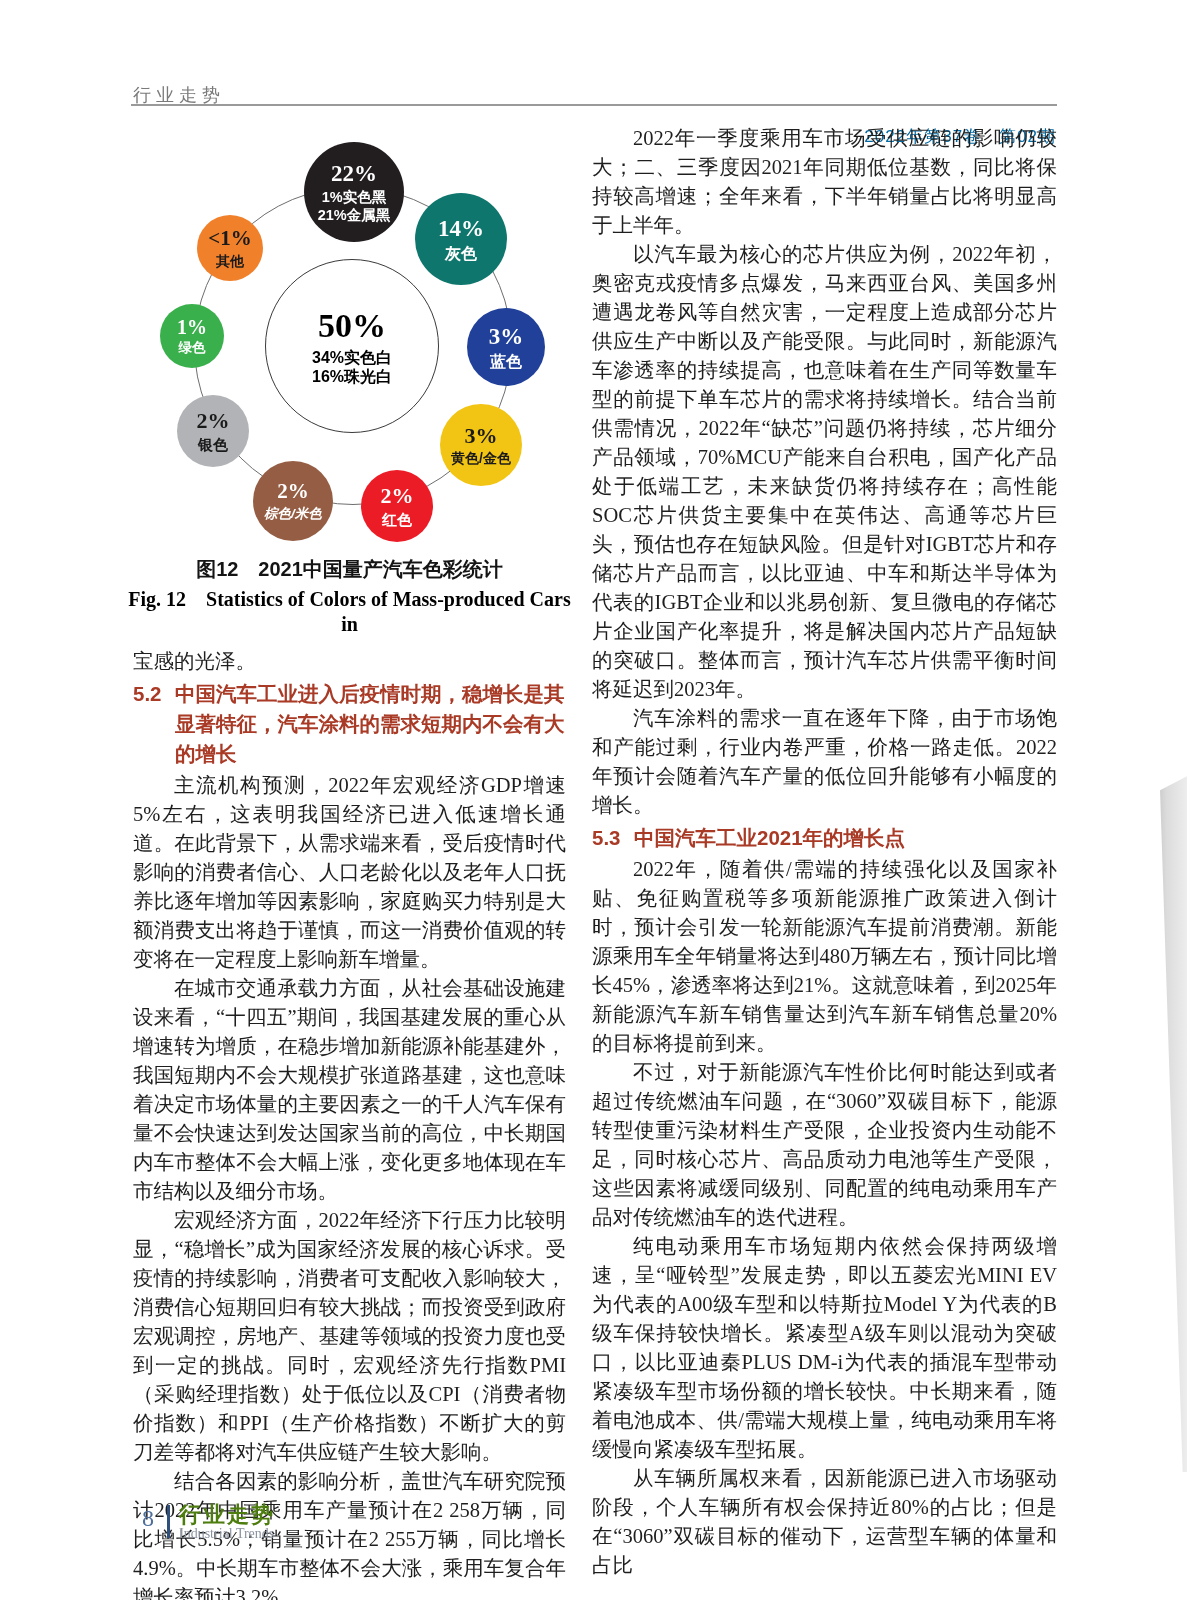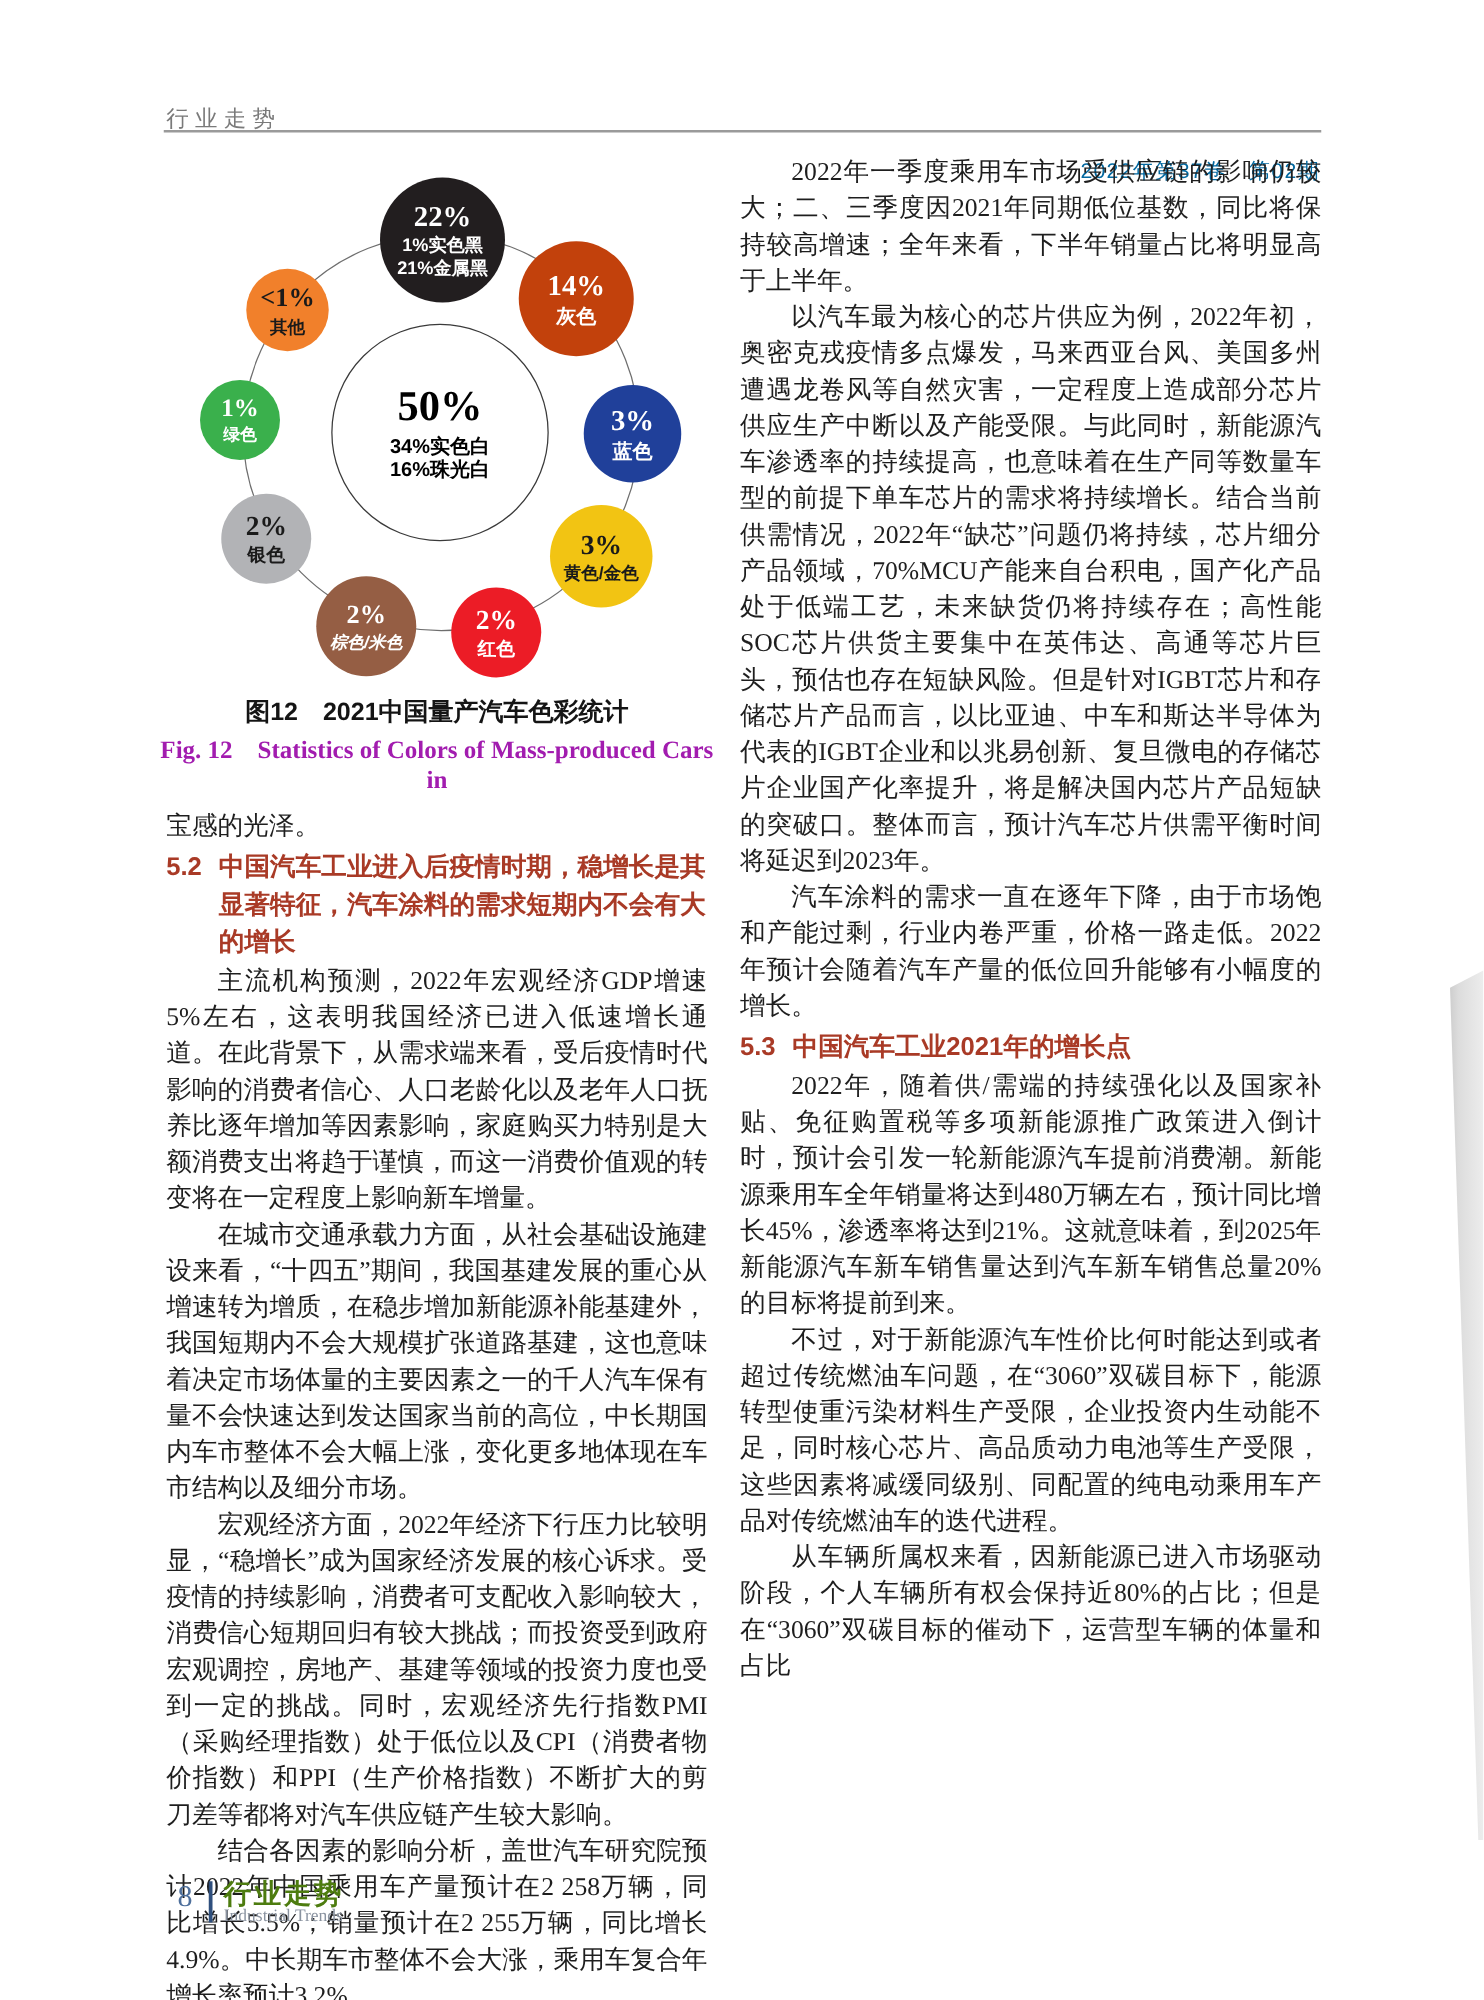--- a/index.html
+++ b/index.html
@@ -25,21 +25,21 @@
     position:absolute;border-radius:50%;display:flex;flex-direction:column;align-items:center;
     justify-content:center;text-align:center;line-height:1.22;box-sizing:border-box;
   }
   .bubble .pct{font-weight:bold;font-family:"Liberation Serif","DejaVu Serif",serif;margin-bottom:1px;}
   .bubble .sub{font-weight:bold;font-family:"Liberation Sans","DejaVu Sans",sans-serif;}
   .fig-caption-zh{
     position:absolute;left:133px;top:556px;width:433px;text-align:center;font-weight:bold;
     font-size:20px;color:#141414;font-family:"Liberation Sans","DejaVu Sans",sans-serif;
   }
   .fig-caption-en{
-    position:absolute;left:123px;width:453px;text-align:center;font-weight:bold;font-size:20px;color:#a21caf;
+    position:absolute;left:123px;width:453px;text-align:center;font-weight:bold;font-size:20px;color:#000000;
     font-family:"Liberation Serif","DejaVu Serif",serif;
   }
   .fig-caption-en.l1{top:586px;}
   .fig-caption-en.l2{top:615px;}
   
   .col{position:absolute;font-size:20.5px;line-height:29px;text-align:justify;color:#1e1e1e;}
   .col-left{left:133px;top:647px;width:433px;}
   .col-right{left:592px;top:124px;width:465px;}
   .para{margin:0;text-indent:2em;}
   .no-indent{text-indent:0;}
@@ -78,21 +78,21 @@
   <div class="bubble" style="left: 125px; top: 131px; width: 174px; height: 174px; background: rgb(255, 255, 255); color: rgb(0, 0, 0); border: 1px solid rgb(58, 58, 58);">
         <div class="pct" style="font-size: 34px;">50%</div>
         <div class="sub" style="font-size: 16px;">34%实色白</div>
         <div class="sub" style="font-size: 16px;">16%珠光白</div>
       </div>
       <div class="bubble" style="left: 164px; top: 14px; width: 100px; height: 100px; background: rgb(34, 30, 31); color: rgb(255, 255, 255);">
         <div class="pct" style="font-size: 23px;">22%</div>
         <div class="sub" style="font-size: 14.5px;">1%实色黑</div>
         <div class="sub" style="font-size: 14.5px;">21%金属黑</div>
       </div>
-      <div class="bubble" style="left: 275px; top: 65px; width: 92px; height: 92px; background: #c2410c; color: rgb(255, 255, 255);">
+      <div class="bubble" style="left: 275px; top: 65px; width: 92px; height: 92px; background: #0f766e; color: rgb(255, 255, 255);">
         <div class="pct" style="font-size: 23px;">14%</div>
         <div class="sub" style="font-size: 16px;">灰色</div>
       </div>
       <div class="bubble" style="left: 327px; top: 180px; width: 78px; height: 78px; background: rgb(32, 64, 154); color: rgb(255, 255, 255);">
         <div class="pct" style="font-size: 23px;">3%</div>
         <div class="sub" style="font-size: 16px;">蓝色</div>
       </div>
       <div class="bubble" style="left: 300px; top: 276px; width: 82px; height: 82px; background: rgb(242, 196, 19); color: rgb(26, 26, 26);">
         <div class="pct" style="font-size: 22px;">3%</div>
         <div class="sub" style="font-size: 14px;">黄色/金色</div>
@@ -136,20 +136,21 @@
   <div class="col col-right">
     <p class="para">2022年一季度乘用车市场受供应链的影响仍较大；二、三季度因2021年同期低位基数，同比将保持较高增速；全年来看，下半年销量占比将明显高于上半年。</p>
     <p class="para">以汽车最为核心的芯片供应为例，2022年初，奥密克戎疫情多点爆发，马来西亚台风、美国多州遭遇龙卷风等自然灾害，一定程度上造成部分芯片供应生产中断以及产能受限。与此同时，新能源汽车渗透率的持续提高，也意味着在生产同等数量车型的前提下单车芯片的需求将持续增长。结合当前供需情况，2022年“缺芯”问题仍将持续，芯片细分产品领域，70%MCU产能来自台积电，国产化产品处于低端工艺，未来缺货仍将持续存在；高性能SOC芯片供货主要集中在英伟达、高通等芯片巨头，预估也存在短缺风险。但是针对IGBT芯片和存储芯片产品而言，以比亚迪、中车和斯达半导体为代表的IGBT企业和以兆易创新、复旦微电的存储芯片企业国产化率提升，将是解决国内芯片产品短缺的突破口。整体而言，预计汽车芯片供需平衡时间将延迟到2023年。</p>
     <p class="para">汽车涂料的需求一直在逐年下降，由于市场饱和产能过剩，行业内卷严重，价格一路走低。2022年预计会随着汽车产量的低位回升能够有小幅度的增长。</p>
     <div class="section-heading">
       <span class="h-num">5.3</span>
       <span>中国汽车工业2021年的增长点</span>
     </div>
     <p class="para">2022年，随着供/需端的持续强化以及国家补贴、免征购置税等多项新能源推广政策进入倒计时，预计会引发一轮新能源汽车提前消费潮。新能源乘用车全年销量将达到480万辆左右，预计同比增长45%，渗透率将达到21%。这就意味着，到2025年新能源汽车新车销售量达到汽车新车销售总量20%的目标将提前到来。</p>
     <p class="para">不过，对于新能源汽车性价比何时能达到或者超过传统燃油车问题，在“3060”双碳目标下，能源转型使重污染材料生产受限，企业投资内生动能不足，同时核心芯片、高品质动力电池等生产受限，这些因素将减缓同级别、同配置的纯电动乘用车产品对传统燃油车的迭代进程。</p>
+    <p class="para">纯电动乘用车市场短期内依然会保持两级增速，呈“哑铃型”发展走势，即以五菱宏光MINI EV为代表的A00级车型和以特斯拉Model Y为代表的B级车保持较快增长。紧凑型A级车则以混动为突破口，以比亚迪秦PLUS DM-i为代表的插混车型带动紧凑级车型市场份额的增长较快。中长期来看，随着电池成本、供/需端大规模上量，纯电动乘用车将缓慢向紧凑级车型拓展。</p>
     <p class="para">从车辆所属权来看，因新能源已进入市场驱动阶段，个人车辆所有权会保持近80%的占比；但是在“3060”双碳目标的催动下，运营型车辆的体量和占比</p>
   </div>
 
   <div class="page-edge"></div>
 
   <div class="footer-pagenum">8</div>
   <div class="footer-bar"></div>
   <div class="footer-section-zh">行业走势</div>
   <div class="footer-section-en">Industrial Trends</div>
 

